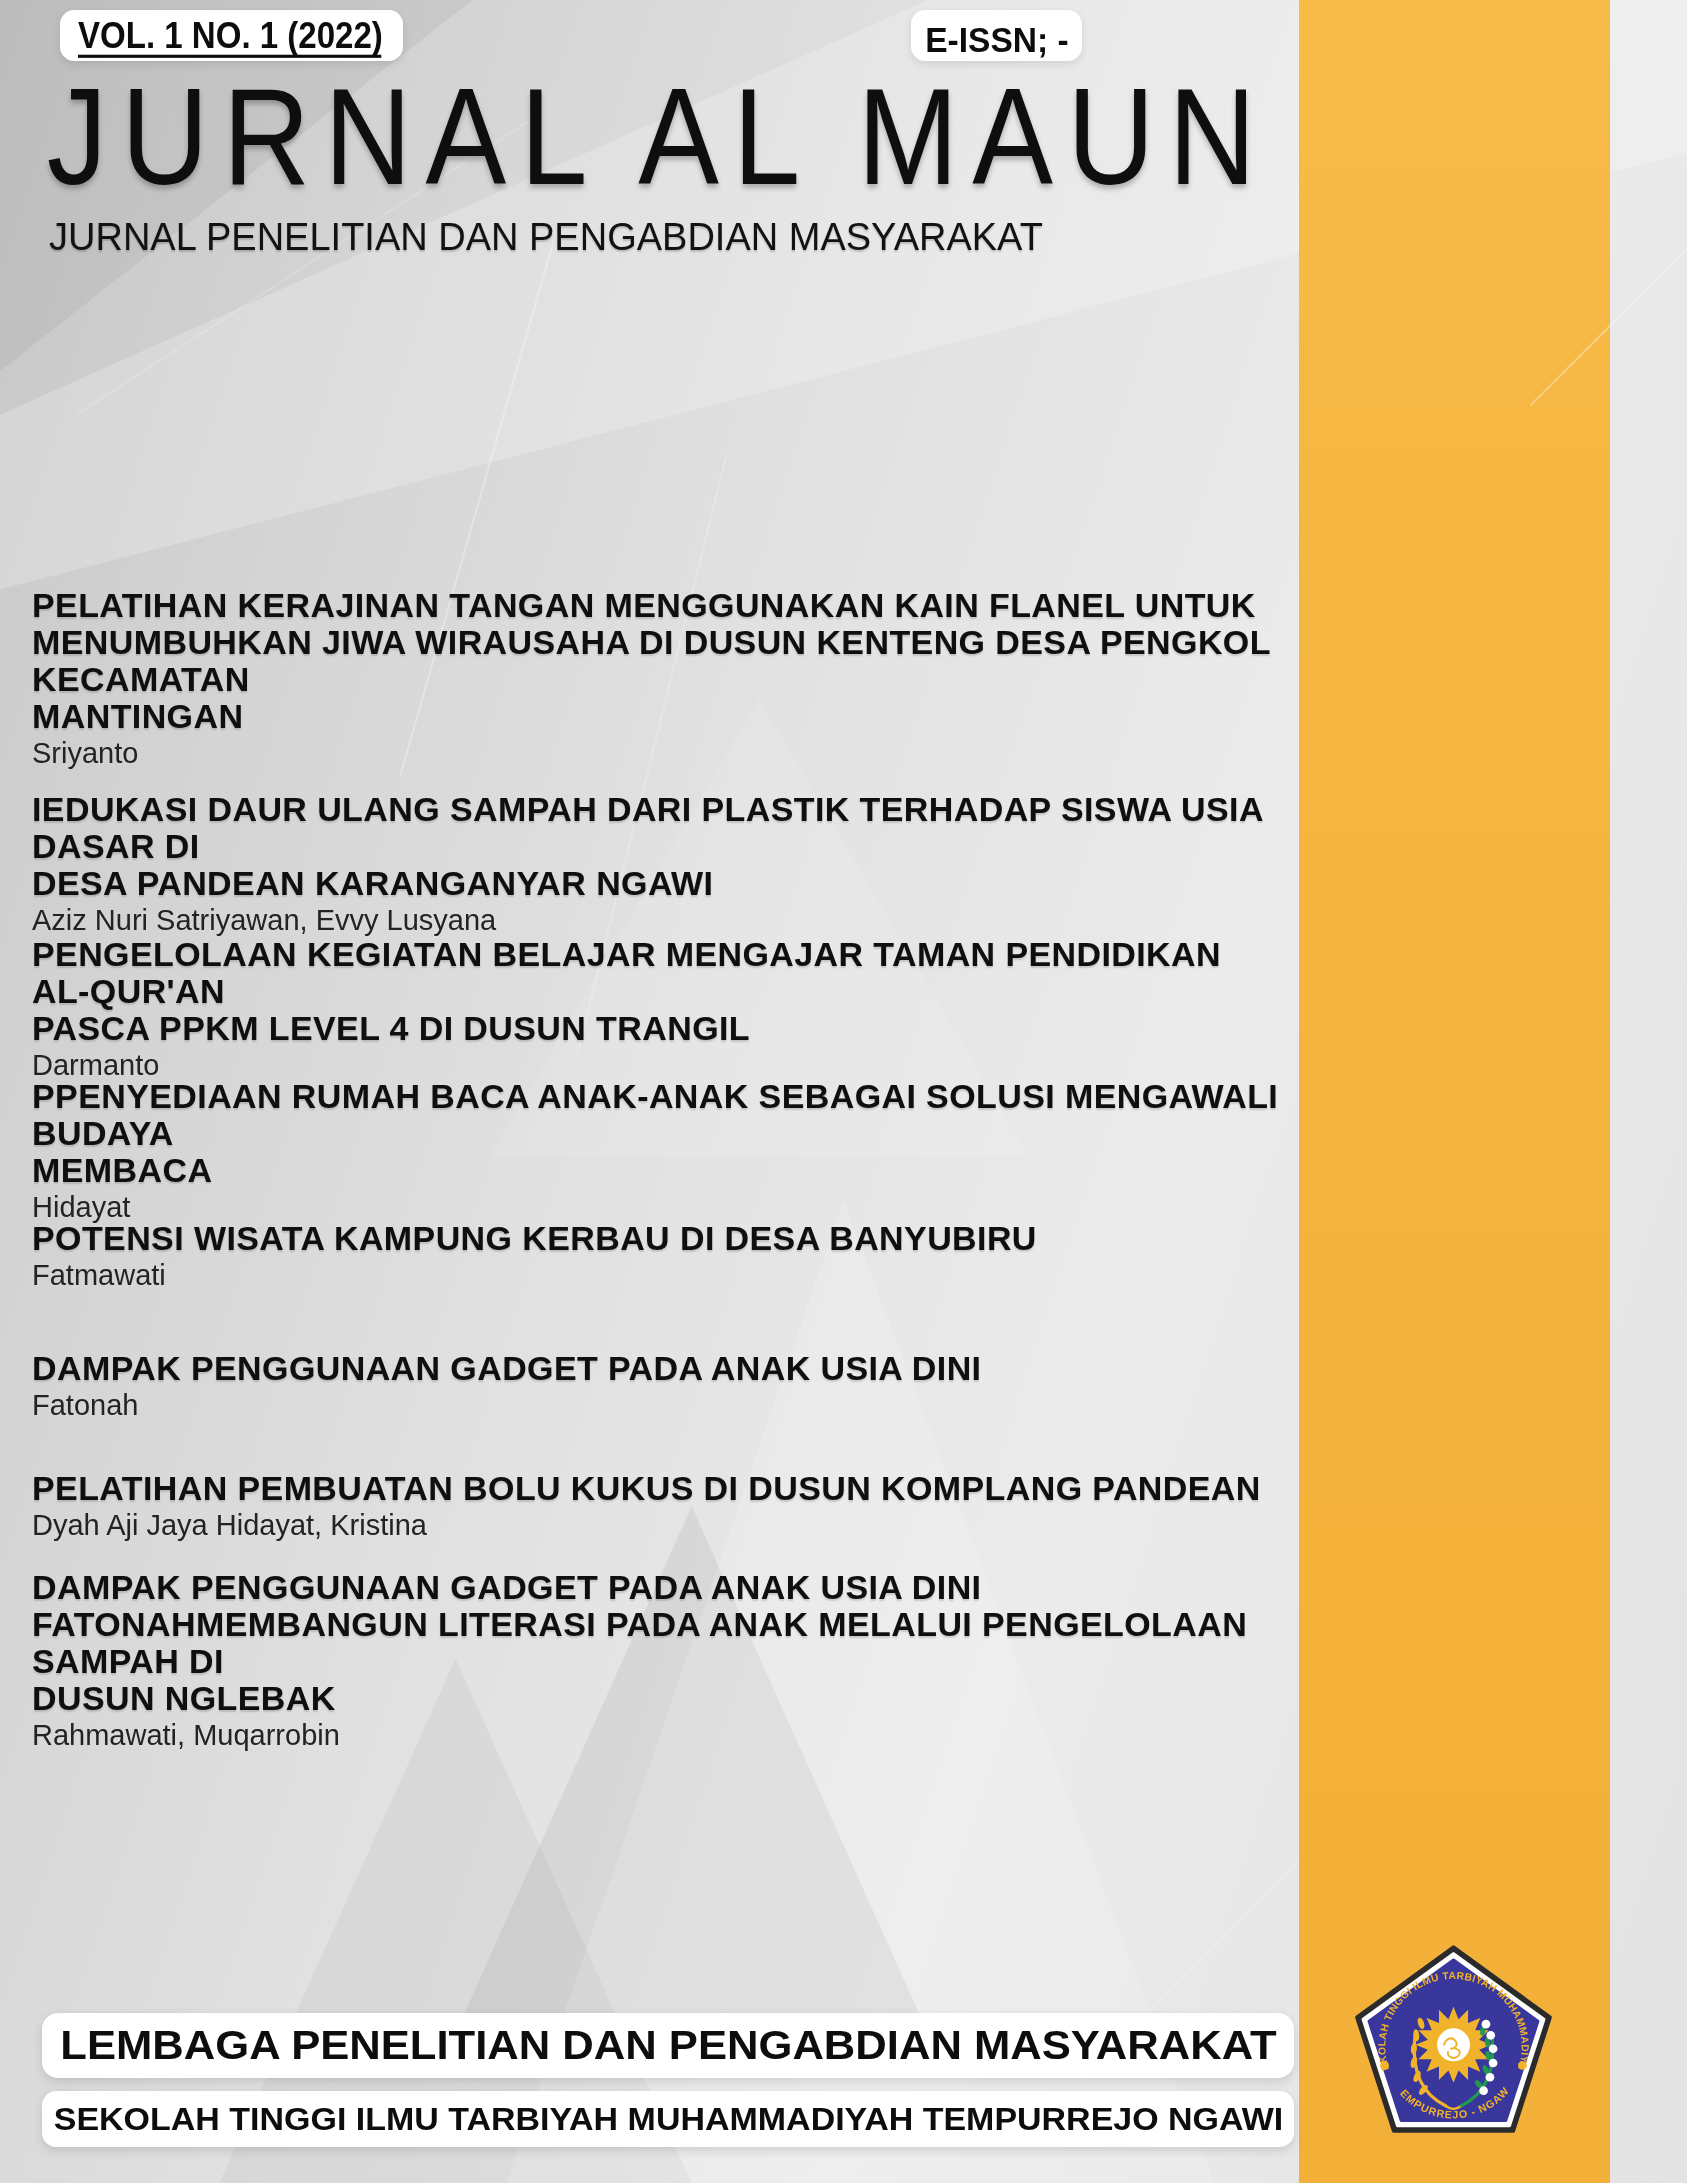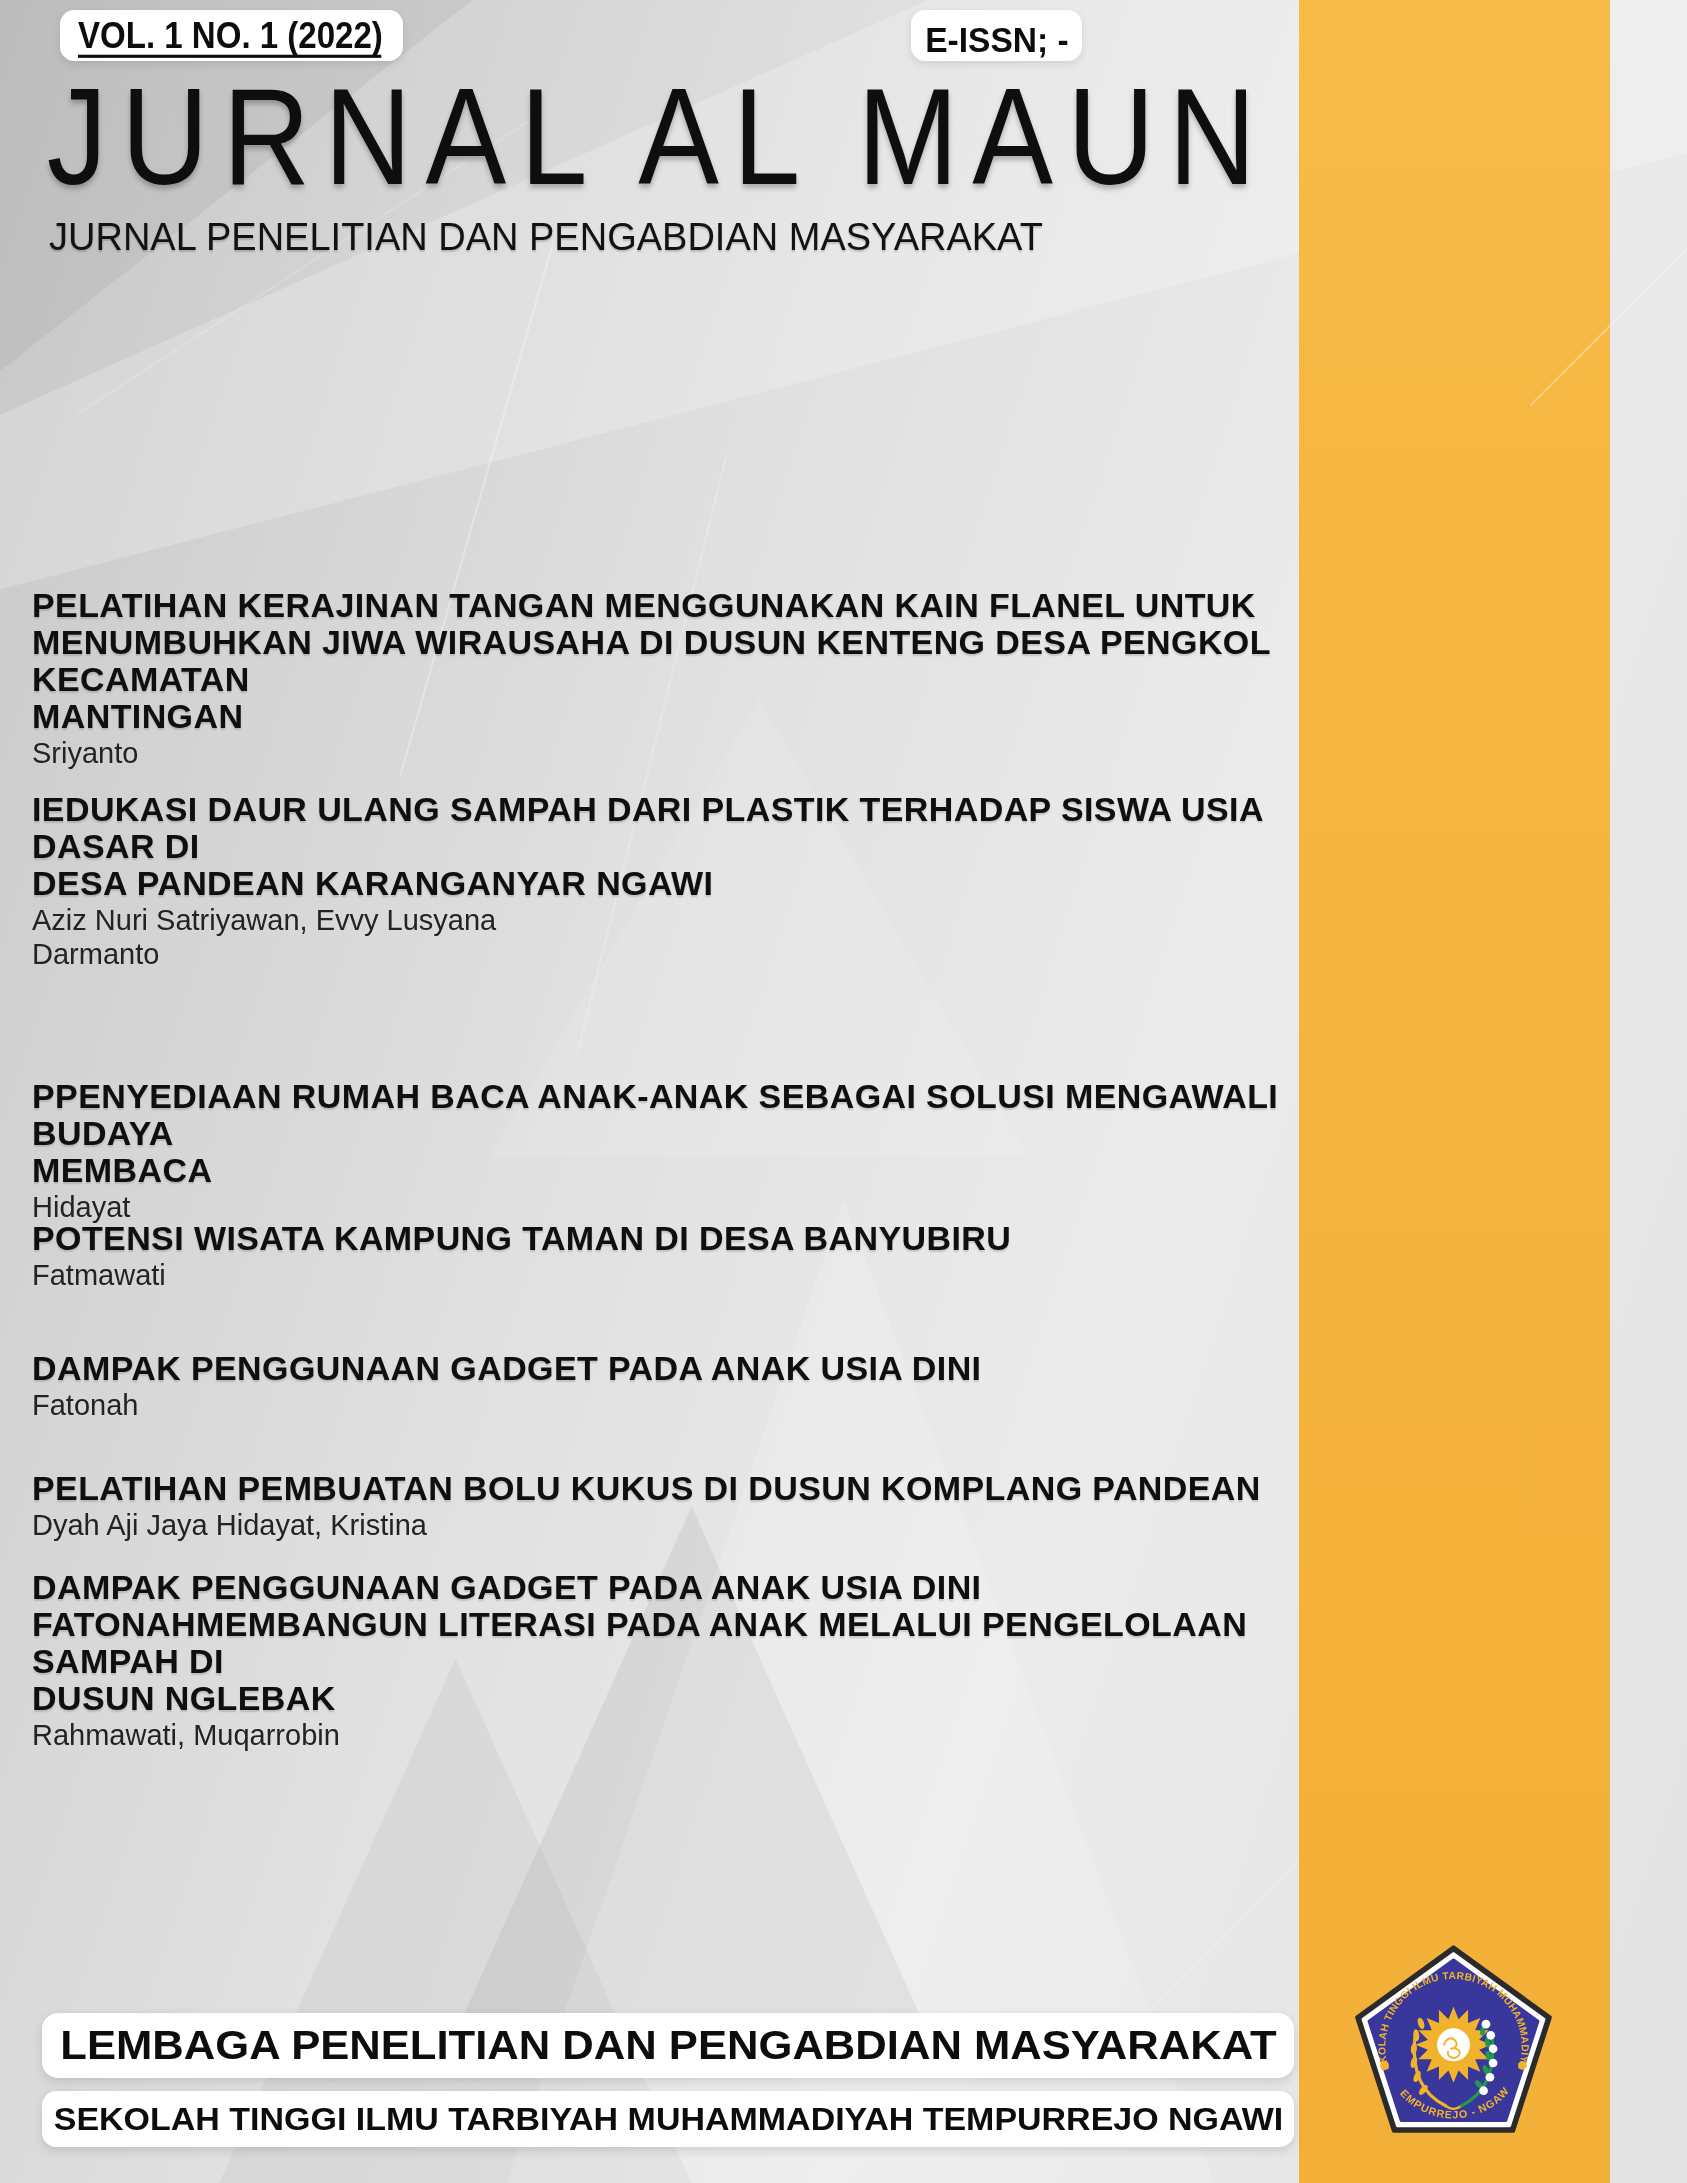--- a/index.html
+++ b/index.html
@@ -94,29 +94,31 @@
 MENUMBUHKAN JIWA WIRAUSAHA DI DUSUN KENTENG DESA PENGKOL KECAMATAN
 MANTINGAN</div>
     <div class="a-authors">Sriyanto</div>
   </div>
   <div class="article" style="top:791px">
     <div class="a-title">IEDUKASI DAUR ULANG SAMPAH DARI PLASTIK TERHADAP SISWA USIA DASAR DI
 DESA PANDEAN KARANGANYAR NGAWI</div>
     <div class="a-authors">Aziz Nuri Satriyawan, Evvy Lusyana</div>
   </div>
   <div class="article" style="top:936px">
+    <div class="a-title">PENGELOLAAN KEGIATAN BELAJAR MENGAJAR TAMAN PENDIDIKAN AL-QUR'AN
+PASCA PPKM LEVEL 4 DI DUSUN TRANGIL</div>
     <div class="a-authors">Darmanto</div>
   </div>
   <div class="article" style="top:1078px">
     <div class="a-title">PPENYEDIAAN RUMAH BACA ANAK-ANAK SEBAGAI SOLUSI MENGAWALI BUDAYA
 MEMBACA</div>
     <div class="a-authors">Hidayat</div>
   </div>
   <div class="article" style="top:1220px">
-    <div class="a-title">POTENSI WISATA KAMPUNG TAMAN DI DESA BANYUBIRU</div>
+    <div class="a-title">POTENSI WISATA KAMPUNG KERBAU DI DESA BANYUBIRU</div>
     <div class="a-authors">Fatmawati</div>
   </div>
   <div class="article" style="top:1350px">
     <div class="a-title">DAMPAK PENGGUNAAN GADGET PADA ANAK USIA DINI</div>
     <div class="a-authors">Fatonah</div>
   </div>
   <div class="article" style="top:1470px">
     <div class="a-title">PELATIHAN PEMBUATAN BOLU KUKUS DI DUSUN KOMPLANG PANDEAN</div>
     <div class="a-authors">Dyah Aji Jaya Hidayat, Kristina</div>
   </div>

